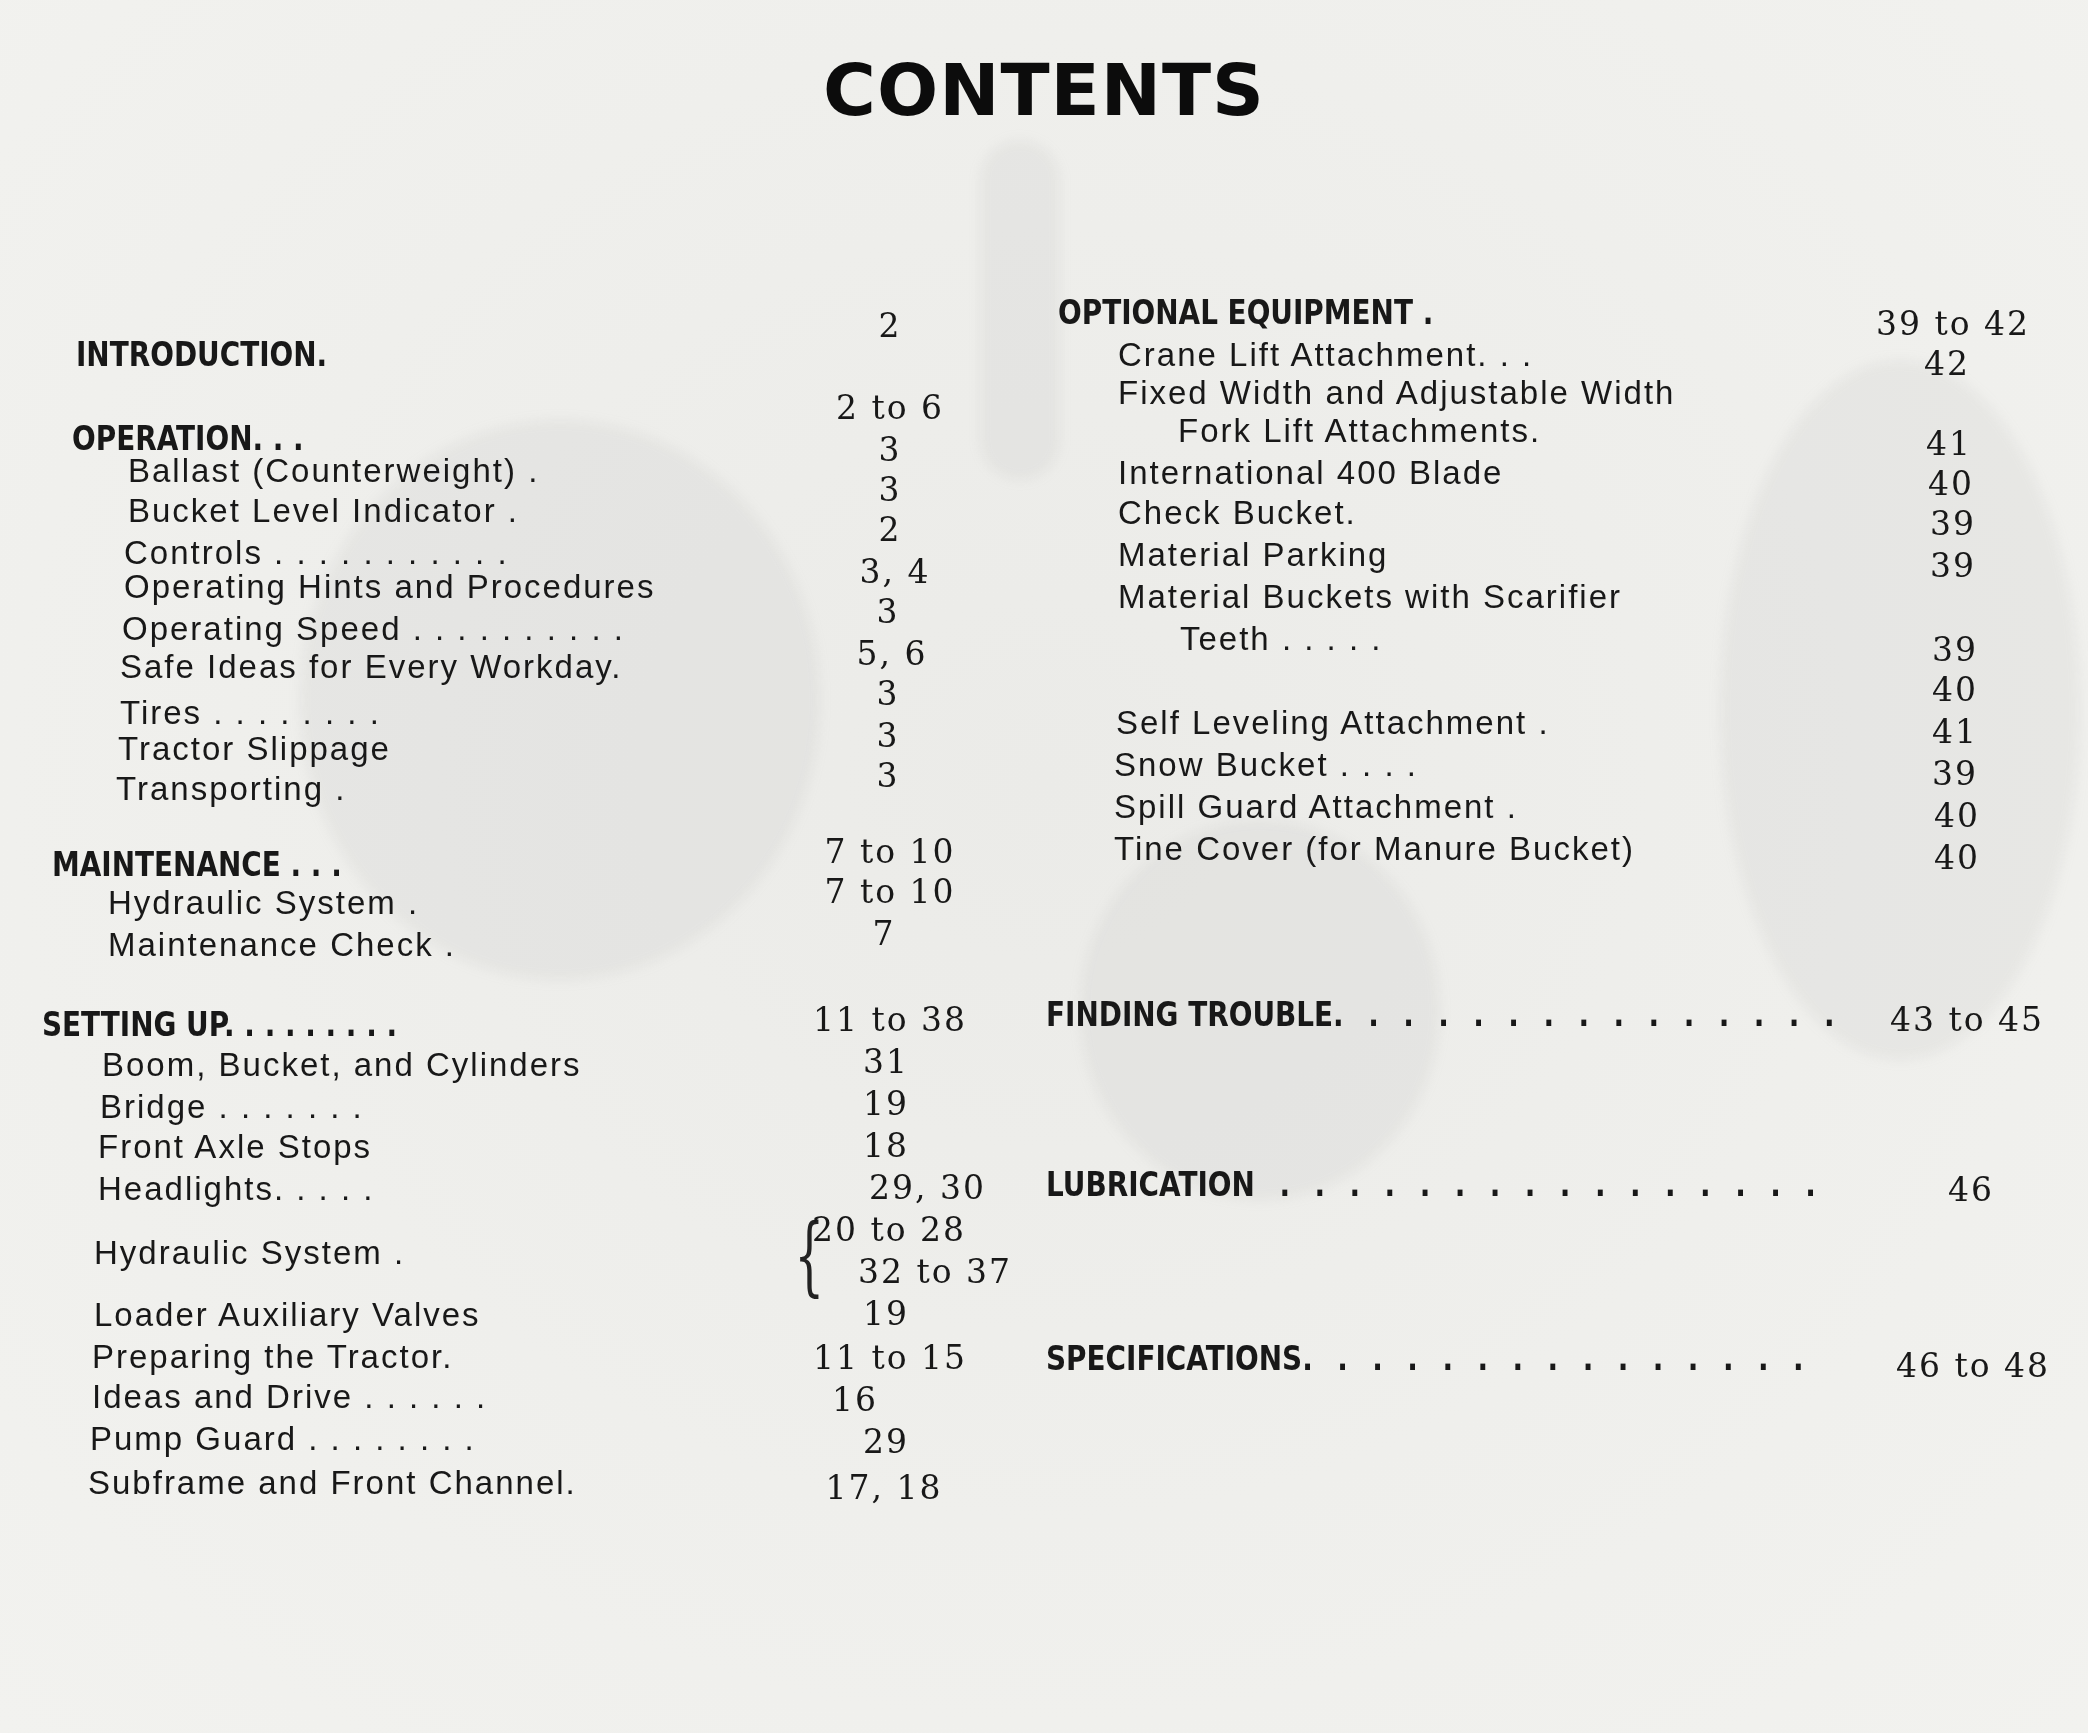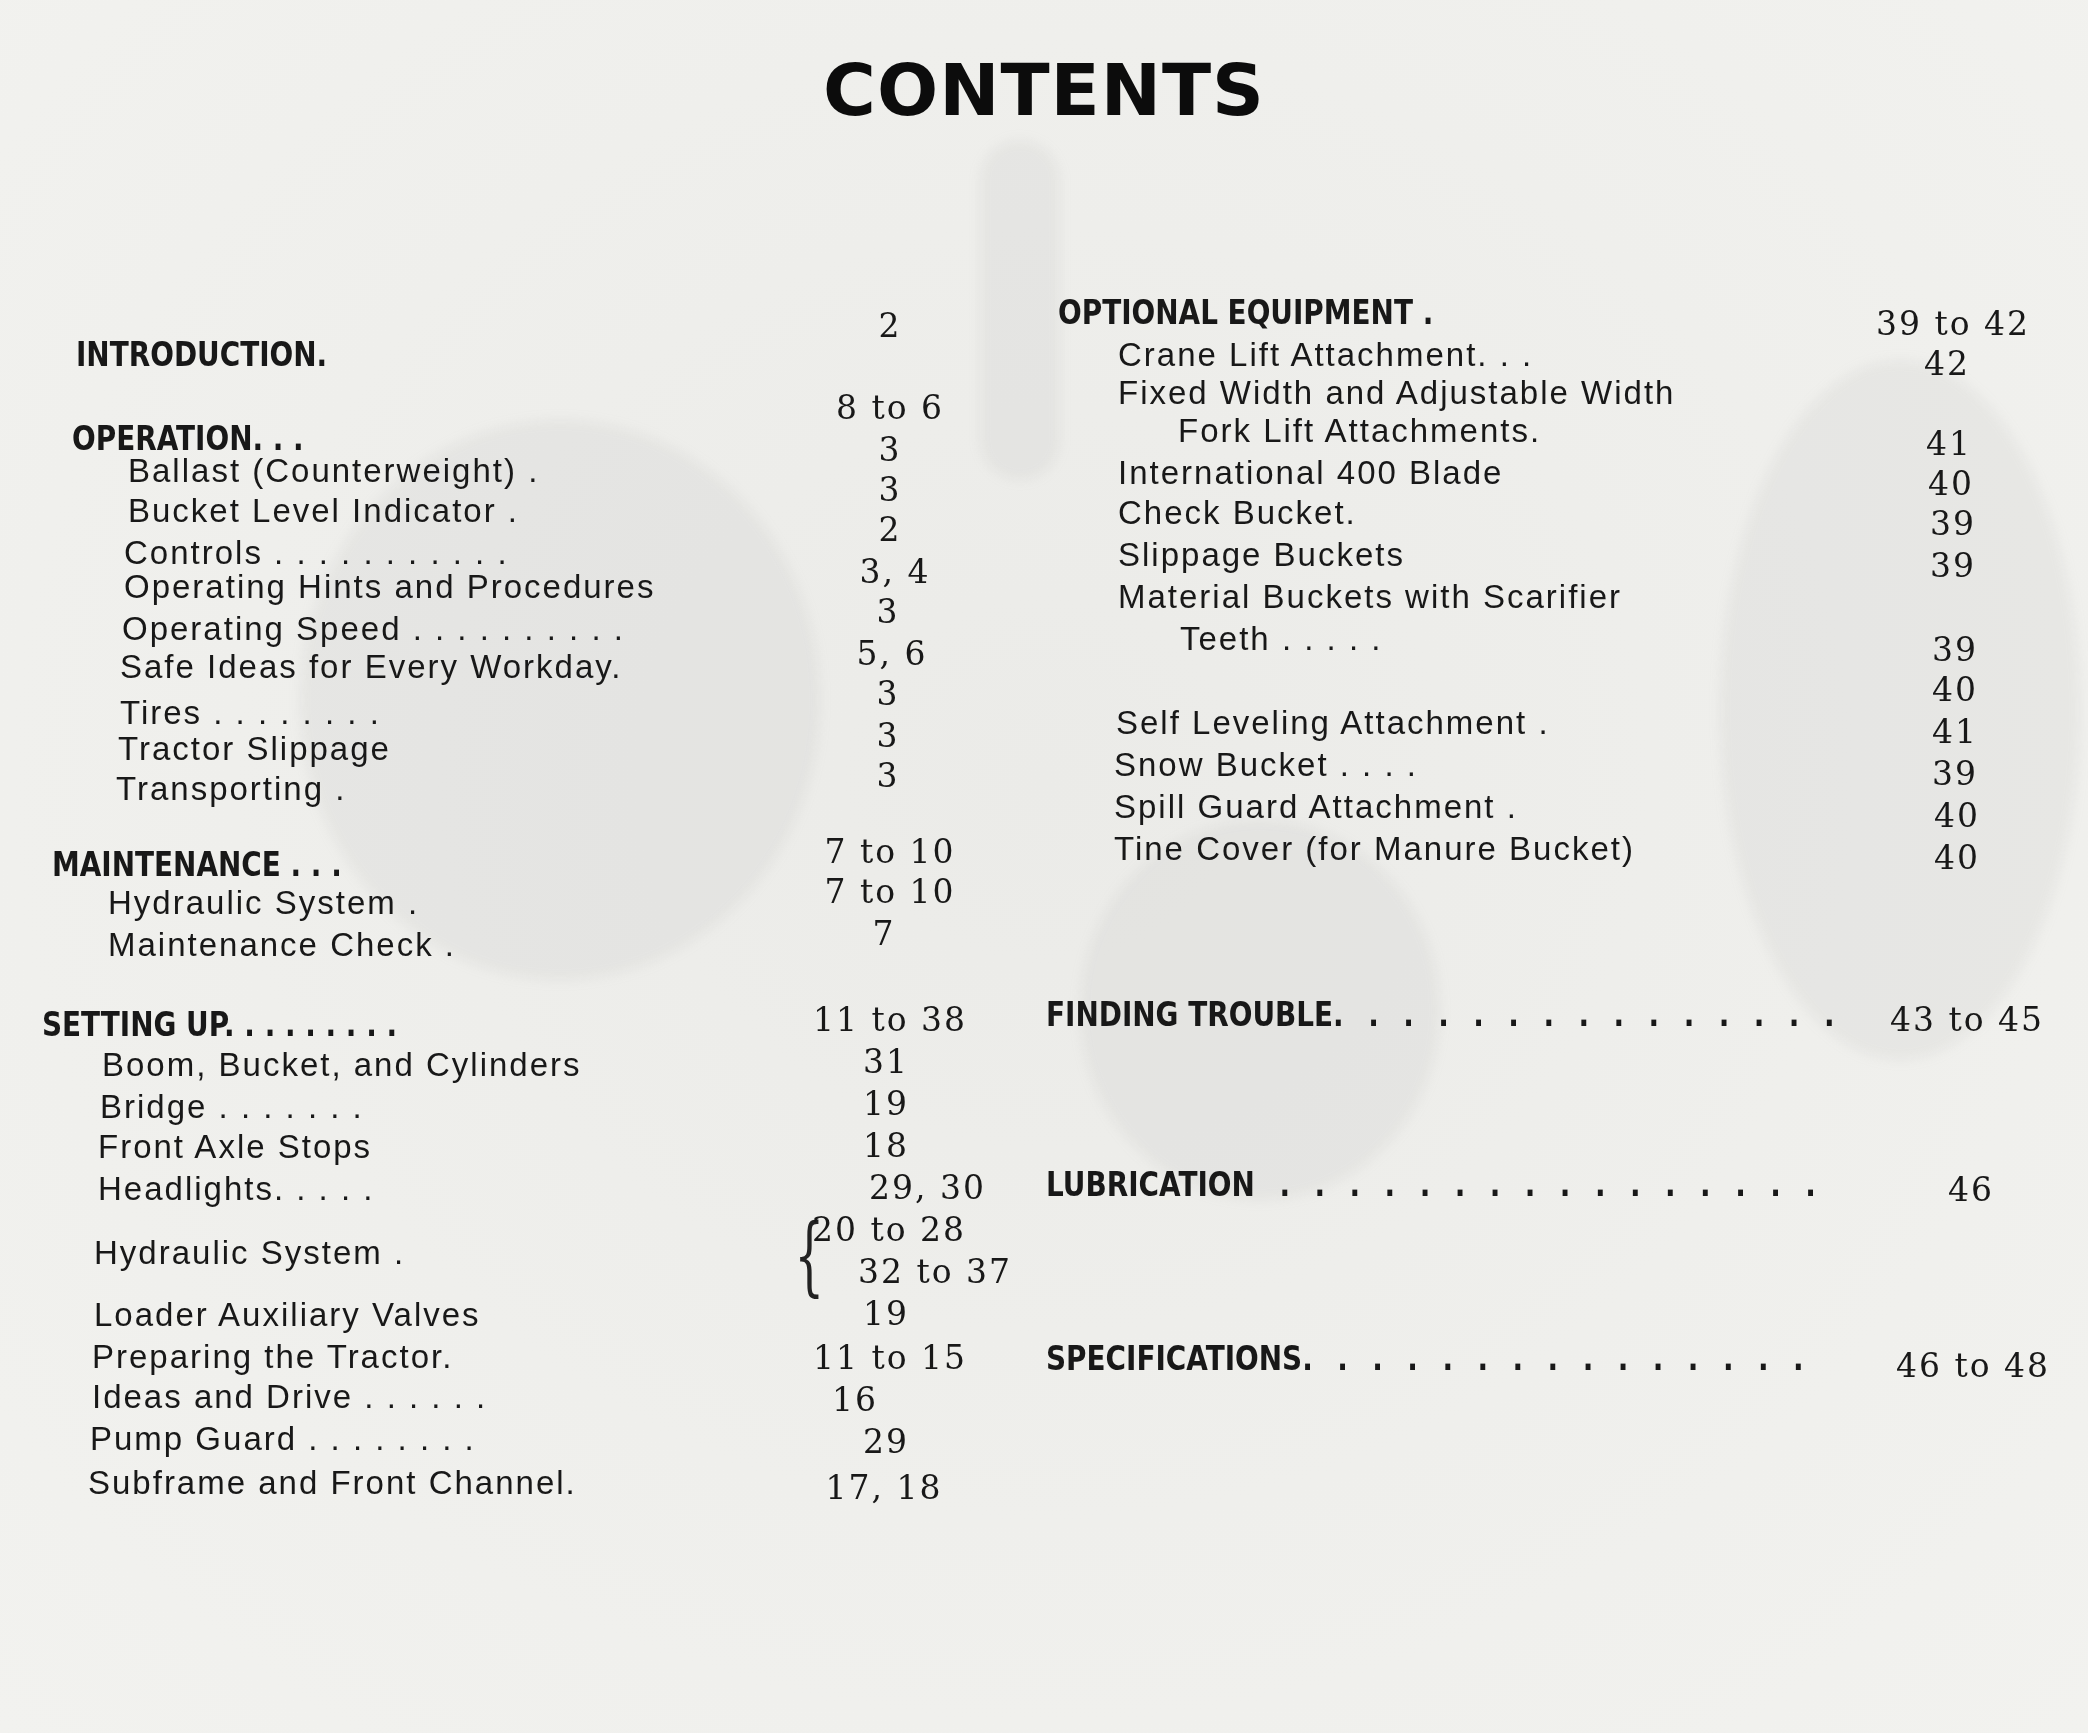--- a/index.html
+++ b/index.html
@@ -53,21 +53,21 @@
   <div class="watermark" style="left:1080px;top:820px;width:360px;height:380px;"></div>
   <div class="watermark" style="left:1720px;top:360px;width:360px;height:700px;"></div>
   <div class="watermark" style="left:980px;top:140px;width:80px;height:340px;border-radius:40px;"></div>
 
   <div class="title">CONTENTS</div>
 
   <div class="row head" style="left:76px;top:334px;">INTRODUCTION.</div>
   <div class="pg" style="left:790px;top:306px;">2</div>
 
   <div class="row head" style="left:72px;top:418px;">OPERATION. . .</div>
-  <div class="pg" style="left:790px;top:388px;">8 to 6</div>
+  <div class="pg" style="left:790px;top:388px;">2 to 6</div>
 
   <div class="row" style="left:128px;top:452px;">Ballast (Counterweight) .</div>
   <div class="pg" style="left:790px;top:430px;">3</div>
   <div class="row" style="left:128px;top:492px;">Bucket Level Indicator  .</div>
   <div class="pg" style="left:790px;top:470px;">3</div>
   <div class="row" style="left:124px;top:534px;">Controls . . . . . . . . . . .</div>
   <div class="pg" style="left:790px;top:510px;">2</div>
   <div class="row" style="left:124px;top:568px;">Operating Hints and Procedures</div>
   <div class="pg" style="left:795px;top:552px;">3, 4</div>
   <div class="row" style="left:122px;top:610px;">Operating Speed . . . . . . . . . .</div>
@@ -118,21 +118,21 @@
 
   <div class="row" style="left:1118px;top:336px;">Crane Lift Attachment.   . .</div>
   <div class="pg right" style="left:1924px;top:344px;">42</div>
   <div class="row" style="left:1178px;top:412px;">Fork Lift Attachments.</div>
   <div class="row" style="left:1118px;top:374px;">Fixed Width and Adjustable Width</div>
   <div class="pg right" style="left:1926px;top:424px;">41</div>
   <div class="row" style="left:1118px;top:454px;">International 400 Blade</div>
   <div class="pg right" style="left:1928px;top:464px;">40</div>
   <div class="row" style="left:1118px;top:494px;">Check Bucket.</div>
   <div class="pg right" style="left:1930px;top:504px;">39</div>
-  <div class="row" style="left:1118px;top:536px;">Slippage Buckets</div>
+  <div class="row" style="left:1118px;top:536px;">Material Parking</div>
   <div class="pg right" style="left:1930px;top:546px;">39</div>
   <div class="row" style="left:1118px;top:578px;">Material Buckets with Scarifier</div>
   <div class="row" style="left:1180px;top:620px;">Teeth .   . .      . .</div>
   <div class="pg right" style="left:1932px;top:630px;">39</div>
   <div class="pg right" style="left:1932px;top:670px;">40</div>
   <div class="row" style="left:1116px;top:704px;">Self Leveling Attachment .</div>
   <div class="pg right" style="left:1932px;top:712px;">41</div>
   <div class="row" style="left:1114px;top:746px;">Snow Bucket          . .    . .</div>
   <div class="pg right" style="left:1932px;top:754px;">39</div>
   <div class="row" style="left:1114px;top:788px;">Spill Guard Attachment  .</div>

